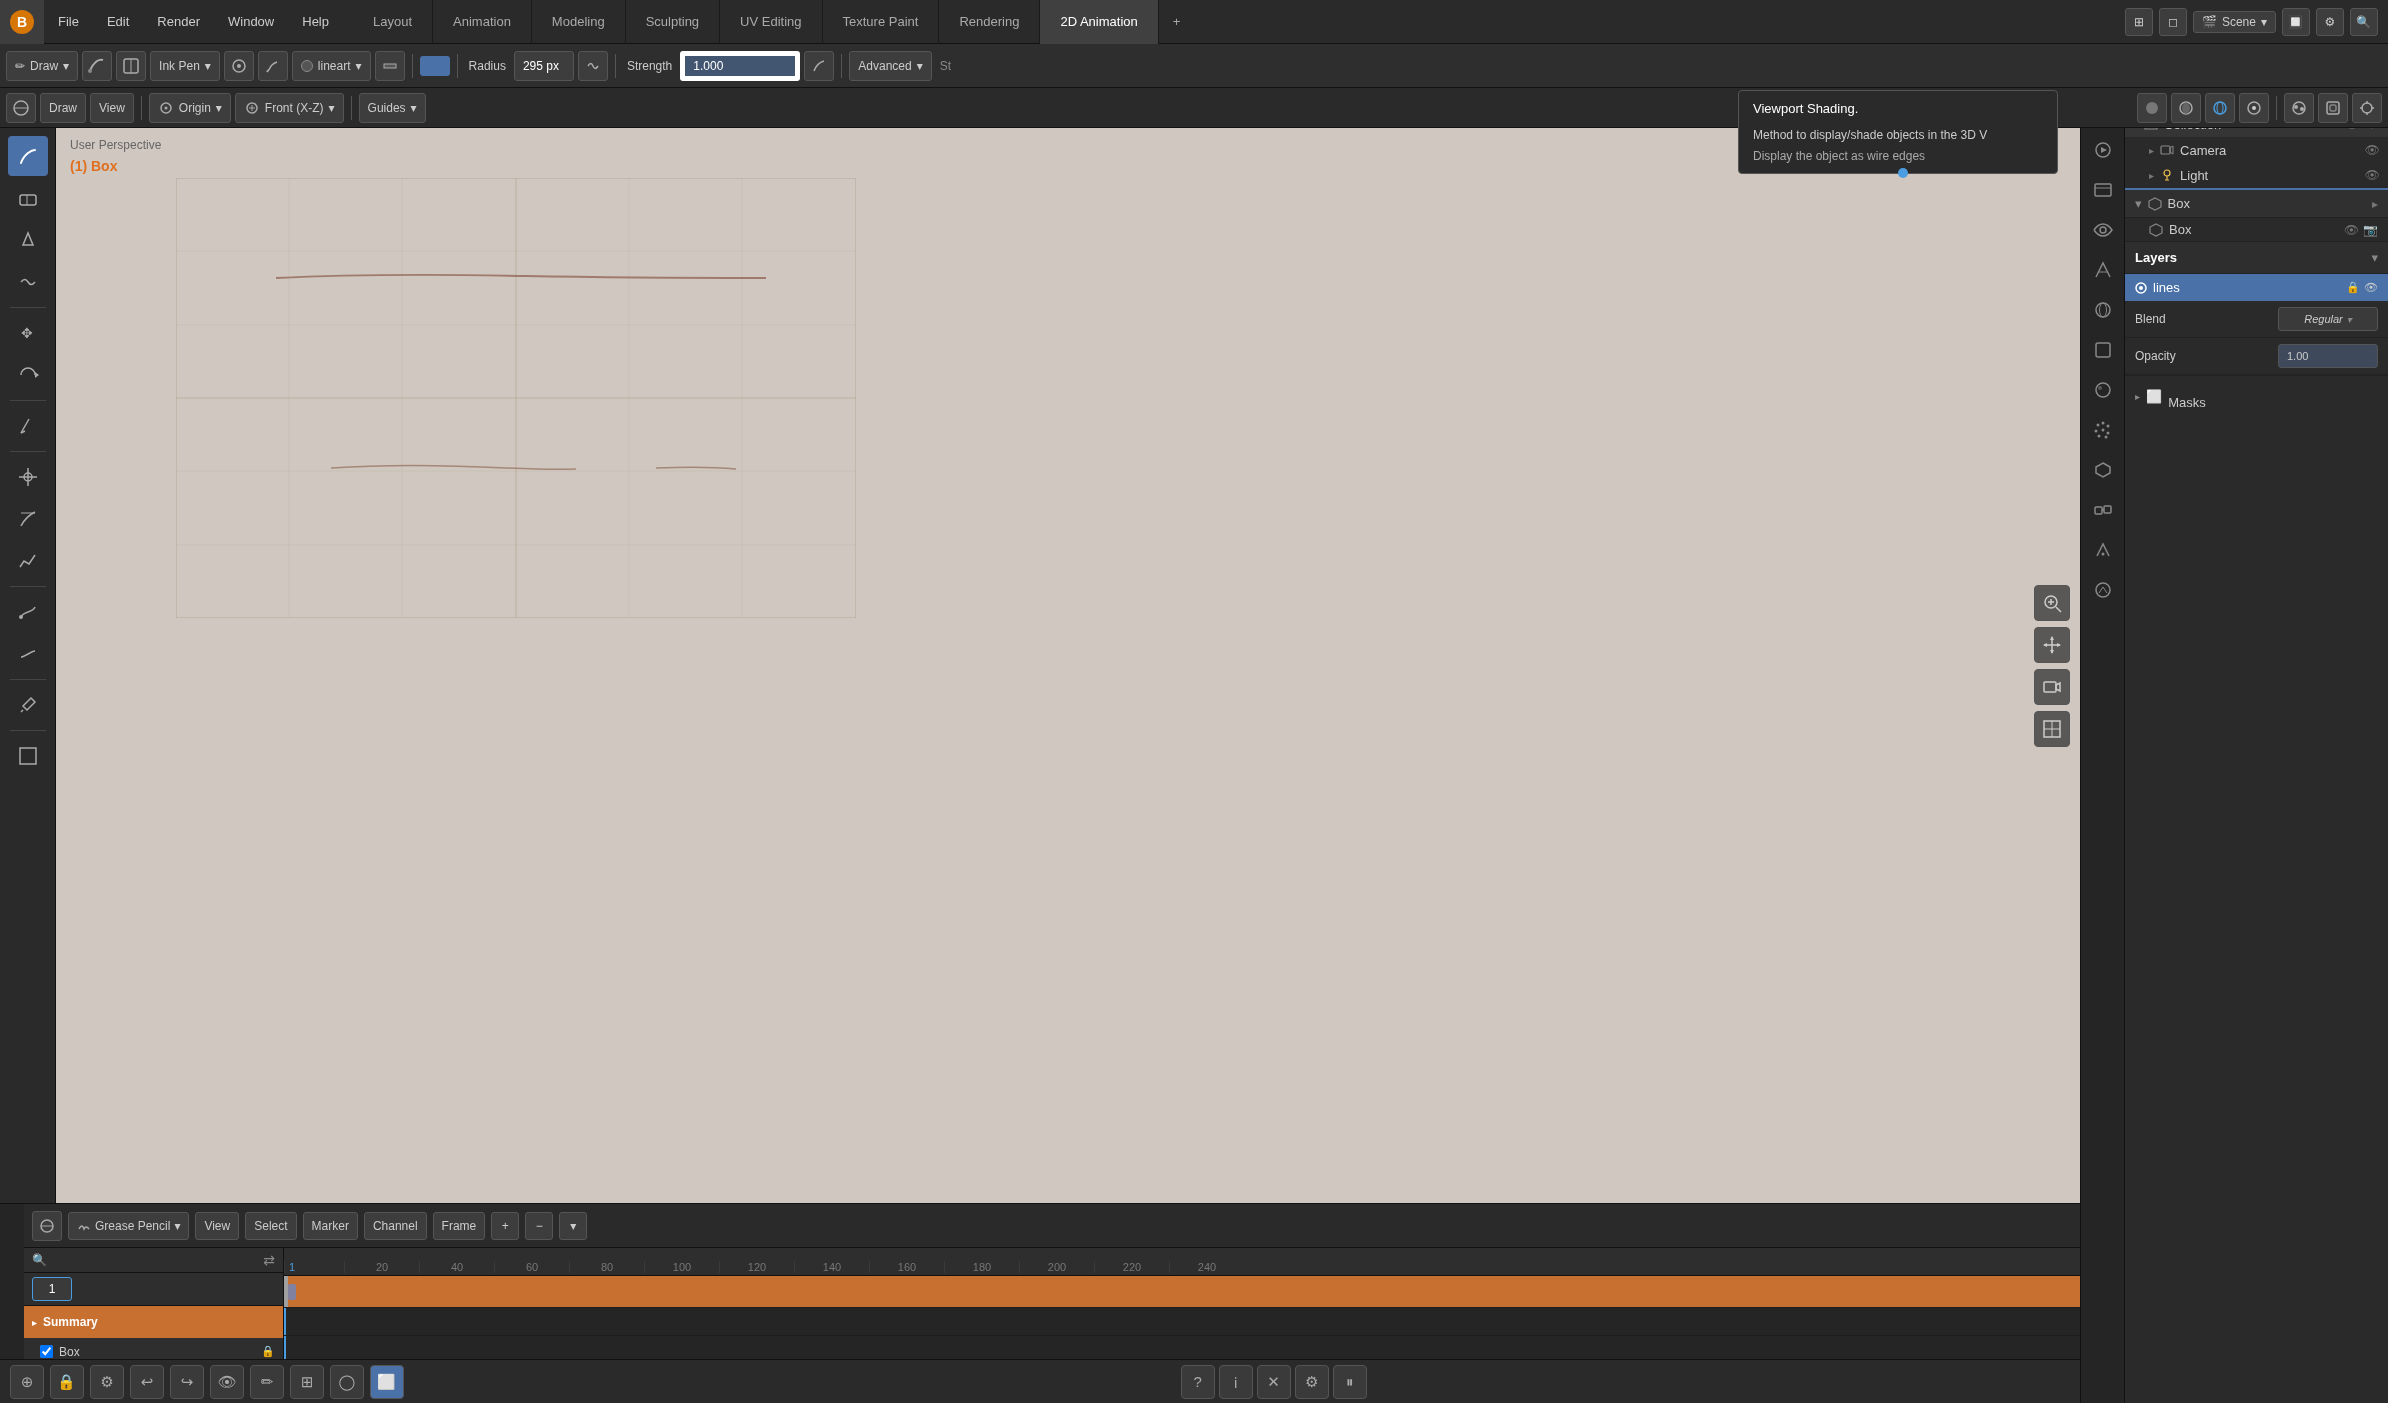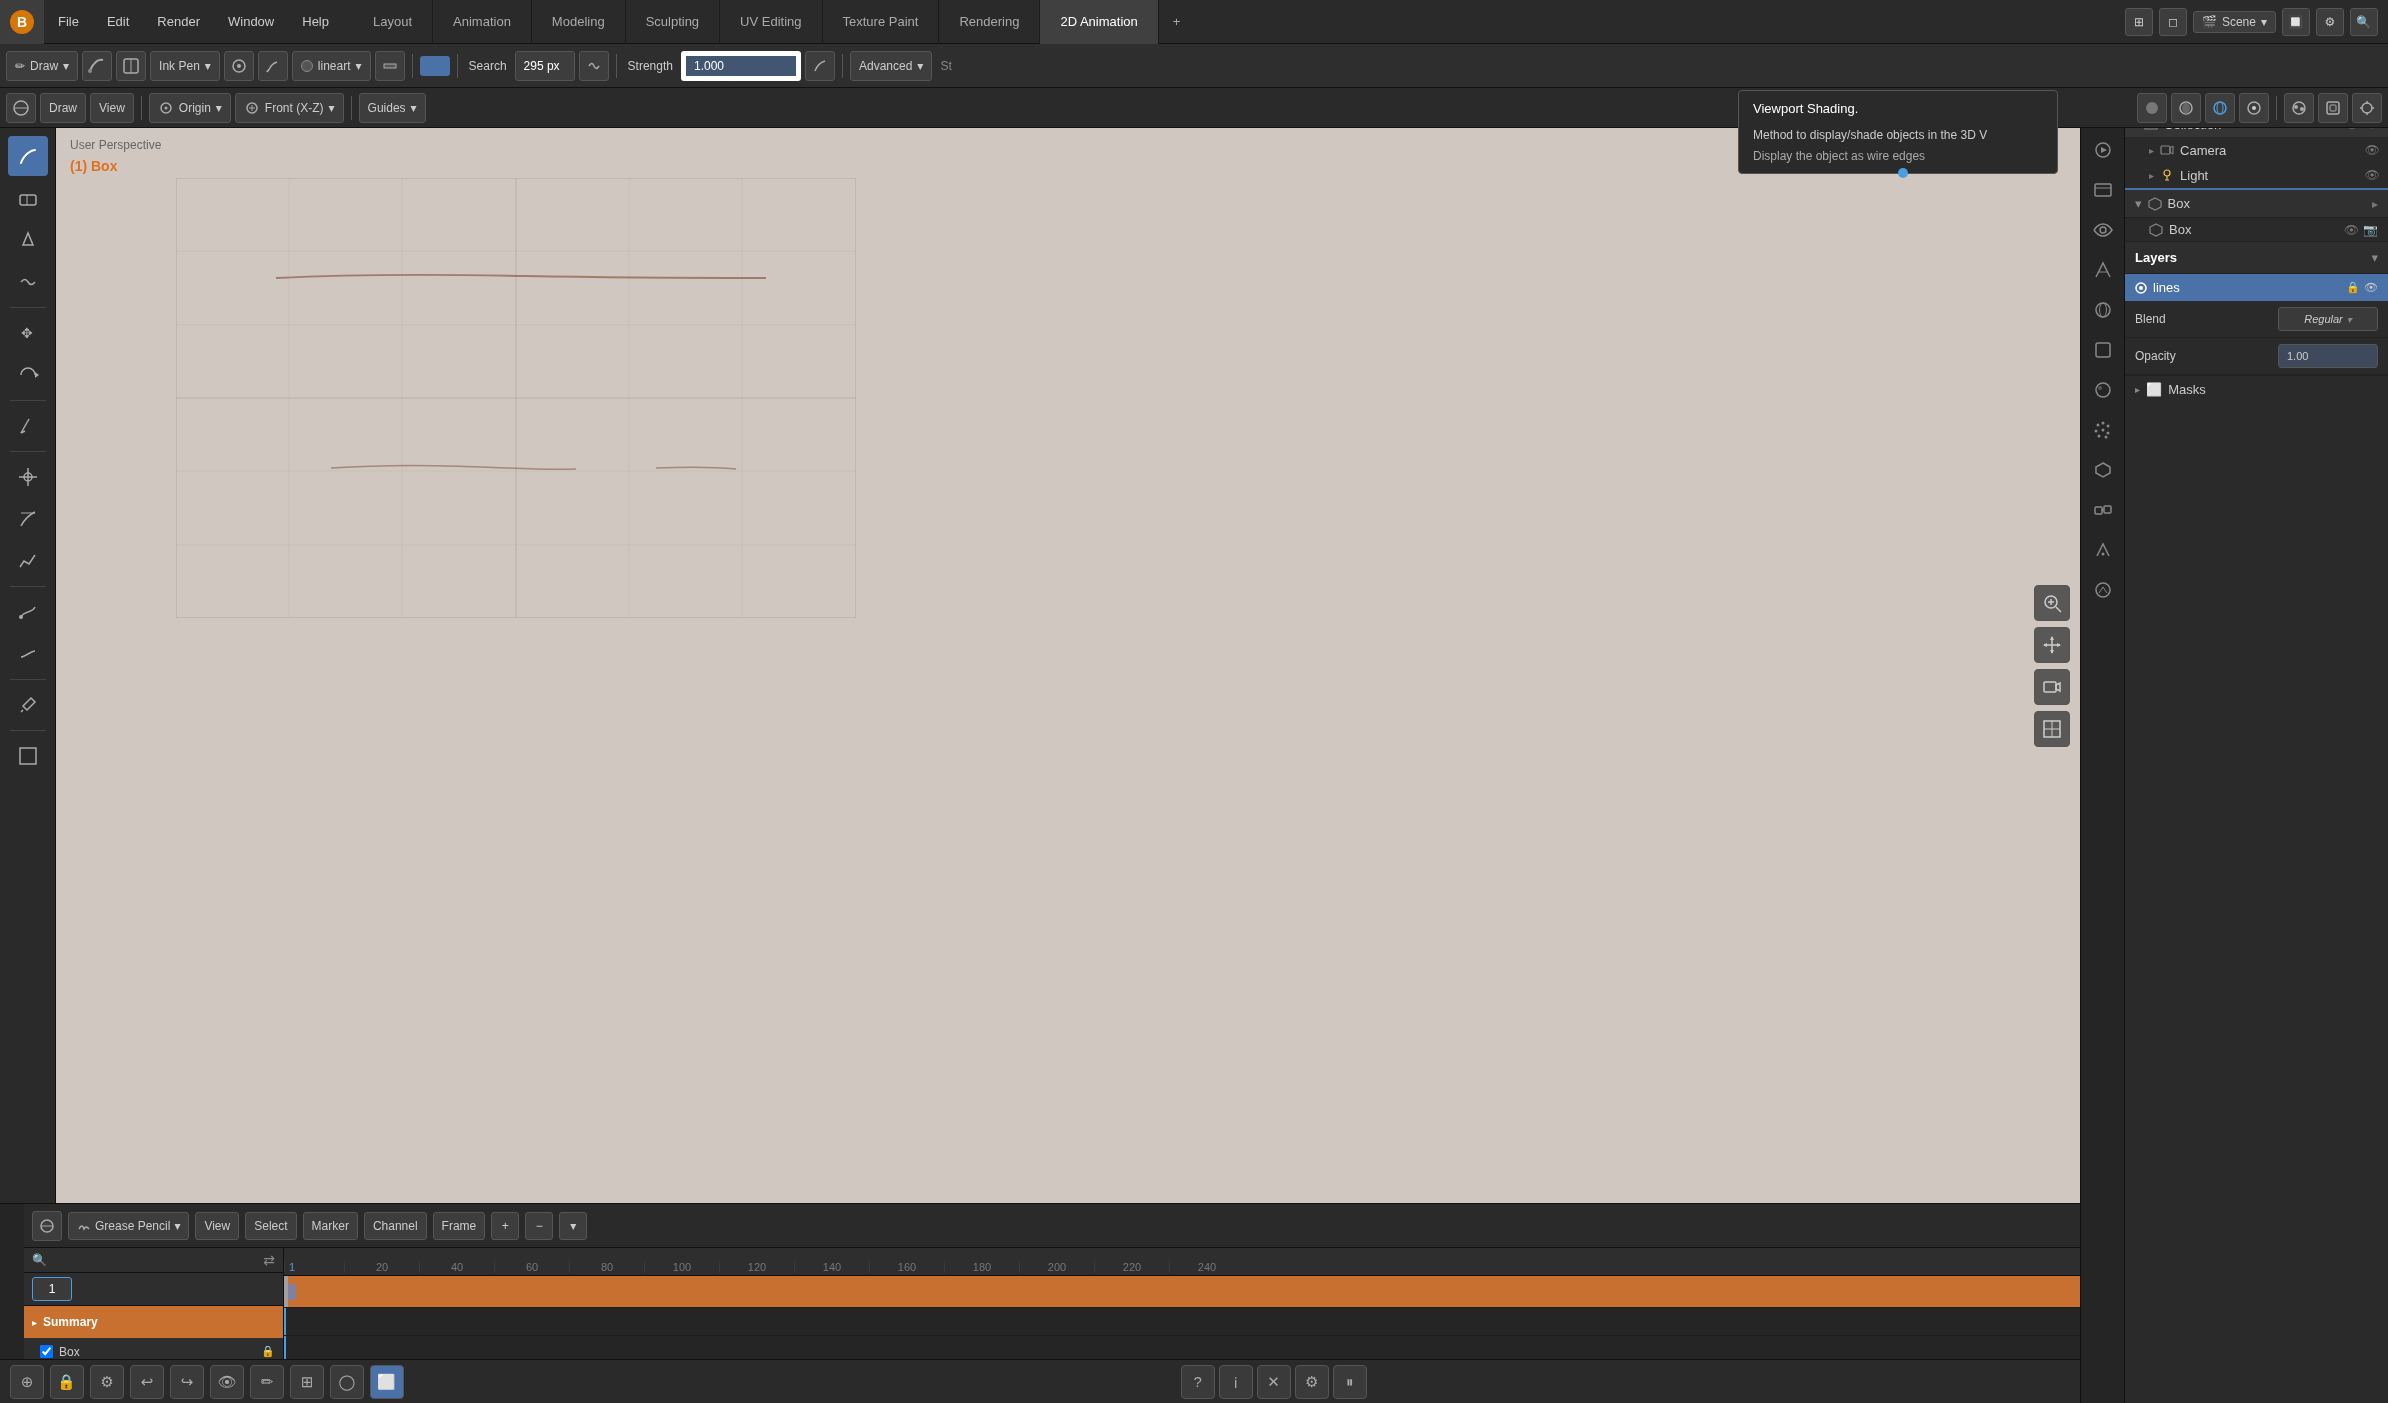--- a/index.html
+++ b/index.html
@@ -729,21 +729,21 @@
   <div class="tool-icon-btn">
     <svg width="16" height="16" viewBox="0 0 16 16">
         <rect x="2" y="6" width="12" height="4" fill="#555" stroke="#aaa" stroke-width="1"></rect>
       </svg>
   </div>
 
   <div class="separator-v"></div>
 
   <div style="width:30px;height:20px;background:#4a72a8;border-radius:3px;display:flex;align-items:center;justify-content:center;"></div>
   <div class="separator-v"></div>
-  <span class="tool-label">Search</span>
+  <span class="tool-label">Radius</span>
   <div class="tool-value">
     <span>295 px</span>
   </div>
   <div class="tool-icon-btn">
     <svg width="14" height="14" viewBox="0 0 14 14">
         <path d="M2 7 Q5 2 7 7 Q9 12 12 7" stroke="#aaa" stroke-width="1.5" fill="none"></path>
       </svg>
   </div>
   <div class="separator-v"></div>
   <span class="tool-label">Strength</span>
@@ -1208,21 +1208,21 @@
       <span class="blend-label">Opacity</span>
       <div style="width:100px;height:24px;background:#3a3a3a;border:1px solid #555;border-radius:3px;display:flex;align-items:center;padding:0 8px;cursor:pointer;position:relative;overflow:hidden;">
         <div style="position:absolute;left:0;top:0;bottom:0;width:100%;background:#4a72a8;opacity:0.3;"></div>
         <span style="position:relative;color:#ccc;font-size:11px;">1.00</span>
       </div>
     </div>
 
     <div class="masks-section">
       <span style="color:#888;font-size:10px;">▸</span>
       <span style="color:#888;">⬜</span>
-      <span style="color:#ccc;font-size:13px;">Masks</span>
+      <span style="color:#ccc;font-size:13px;margin-top:13px;">Masks</span>
     </div>
   </div>
 </div>
 
 <div class="timeline-area">
 
   <div class="timeline-header">
     <div class="tool-icon-btn">
       <svg width="16" height="16" viewBox="0 0 16 16">
           <circle cx="8" cy="8" r="6" fill="none" stroke="#aaa" stroke-width="1.5"></circle>

